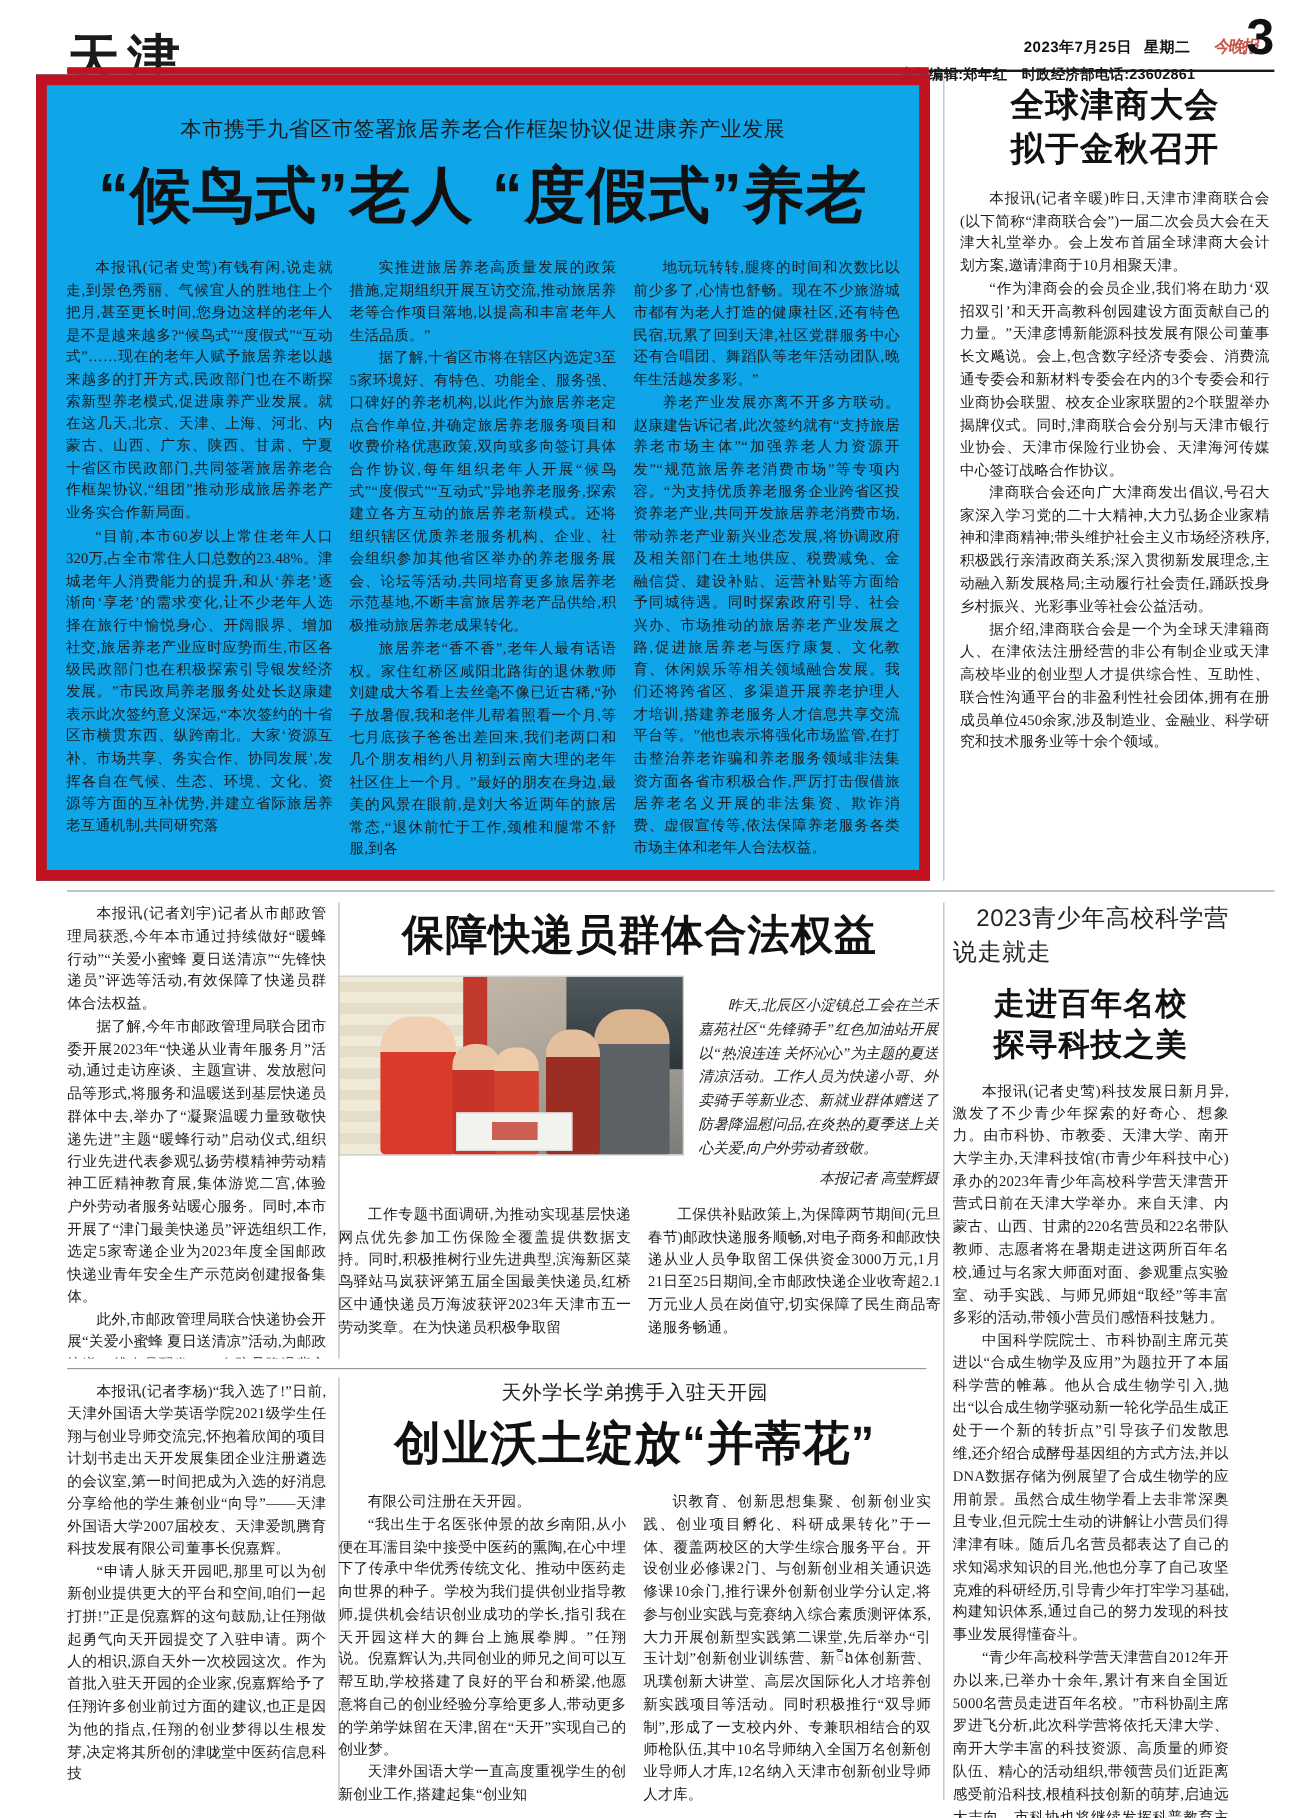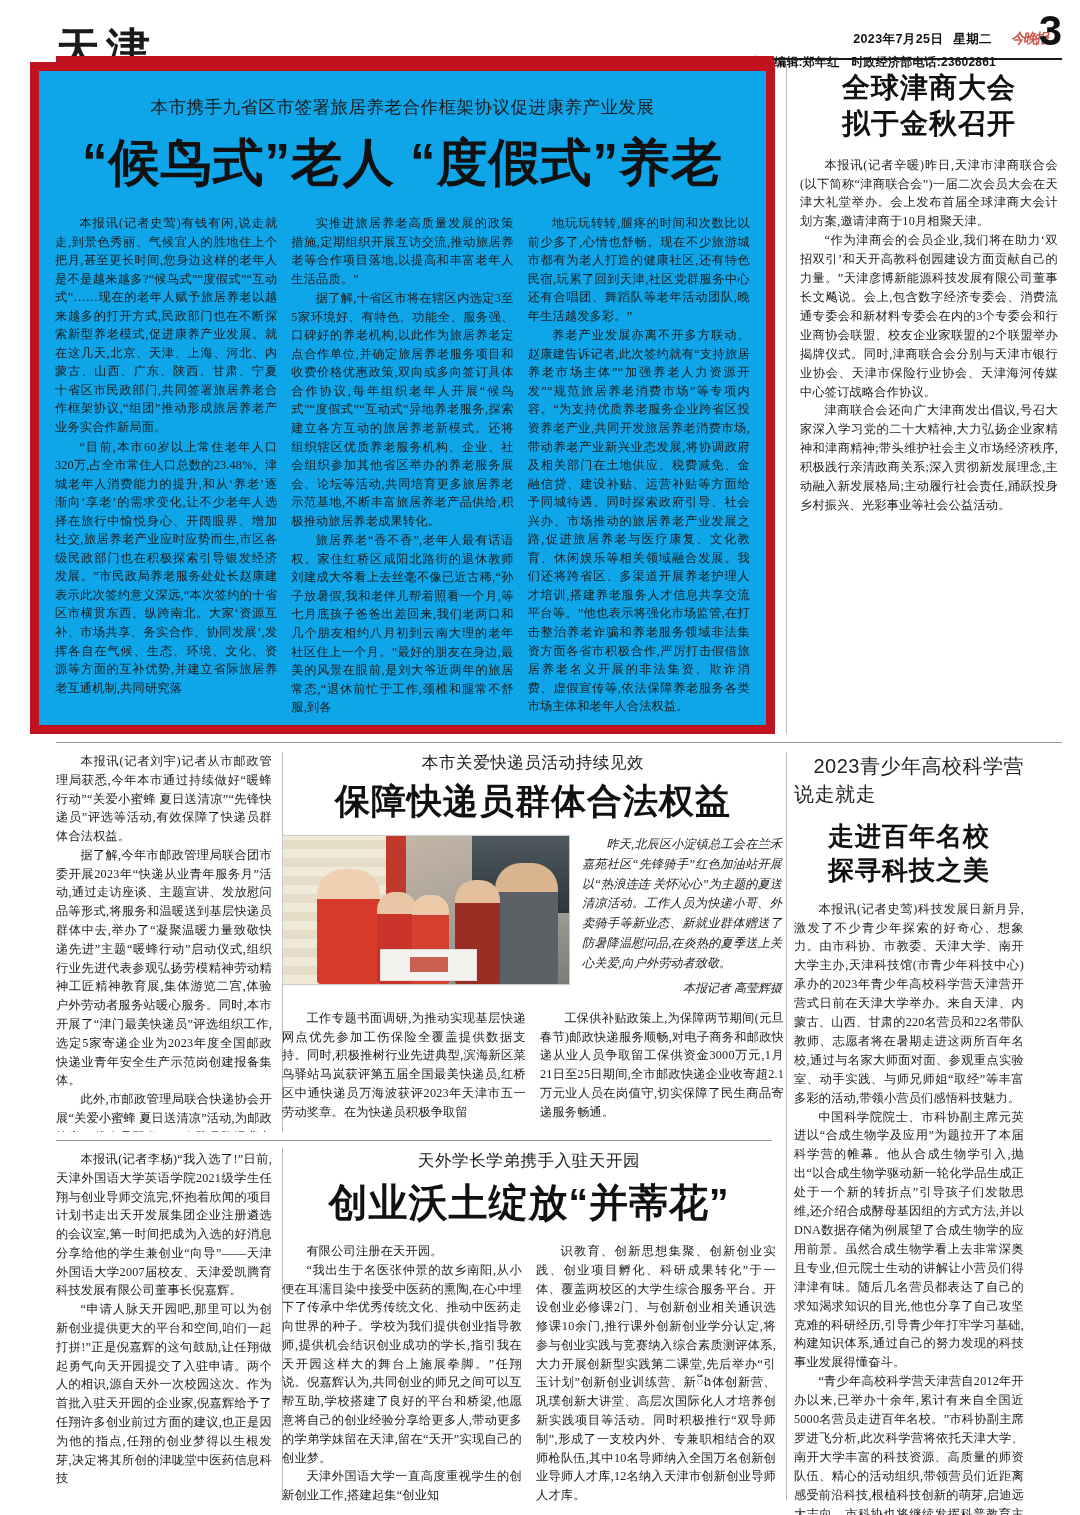--- a/index.html
+++ b/index.html
@@ -234,20 +234,21 @@
   .photo .box:after{
     content:""; position:absolute; left:30%; top:25%;
     width:40%; height:50%; background:#c0392b; opacity:.8;
   }
   .photo-caption {
     width: 200px;
     font-size: 12.2px; line-height: 1.62;
     text-align: justify; color: #1c1c1c;
     font-family: "Liberation Serif", serif;
     font-style: italic;
+    margin-top: 16px;
   }
   .photo-caption p { text-indent: 2em; }
   .photo-credit {
     text-align: right; font-size: 12px; margin-top: 6px;
     font-family: "Liberation Serif", serif; font-style: italic;
   }
   .mc-body {
     display: flex; gap: 14px; margin-top: 10px;
   }
   .mc-body .c {
@@ -378,37 +379,37 @@
 
   <div class="right-col">
     <div class="rc-headline">
       <div>全球津商大会</div>
       <div>拟于金秋召开</div>
     </div>
     <div class="rc-body">
       <p>本报讯(记者辛暖)昨日,天津市津商联合会(以下简称“津商联合会”)一届二次会员大会在天津大礼堂举办。会上发布首届全球津商大会计划方案,邀请津商于10月相聚天津。</p>
       <p>“作为津商会的会员企业,我们将在助力‘双招双引’和天开高教科创园建设方面贡献自己的力量。”天津彦博新能源科技发展有限公司董事长文飚说。会上,包含数字经济专委会、消费流通专委会和新材料专委会在内的3个专委会和行业商协会联盟、校友企业家联盟的2个联盟举办揭牌仪式。同时,津商联合会分别与天津市银行业协会、天津市保险行业协会、天津海河传媒中心签订战略合作协议。</p>
       <p>津商联合会还向广大津商发出倡议,号召大家深入学习党的二十大精神,大力弘扬企业家精神和津商精神;带头维护社会主义市场经济秩序,积极践行亲清政商关系;深入贯彻新发展理念,主动融入新发展格局;主动履行社会责任,踊跃投身乡村振兴、光彩事业等社会公益活动。</p>
+      <p>据介绍,津商联合会是一个为全球天津籍商人、在津依法注册经营的非公有制企业或天津高校毕业的创业型人才提供综合性、互助性、联合性沟通平台的非盈利性社会团体,拥有在册成员单位450余家,涉及制造业、金融业、科学研究和技术服务业等十余个领域。</p>
     </div>
   </div>
 
   <div class="hrule-mid"></div>
   <div class="vrule-e"></div>
   <div class="vrule-d"></div>
 
   <div class="mid">
 
     <div class="mid-left">
       <p>本报讯(记者刘宇)记者从市邮政管理局获悉,今年本市通过持续做好“暖蜂行动”“关爱小蜜蜂 夏日送清凉”“先锋快递员”评选等活动,有效保障了快递员群体合法权益。</p>
       <p>据了解,今年市邮政管理局联合团市委开展2023年“快递从业青年服务月”活动,通过走访座谈、主题宣讲、发放慰问品等形式,将服务和温暖送到基层快递员群体中去,举办了“凝聚温暖力量致敬快递先进”主题“暖蜂行动”启动仪式,组织行业先进代表参观弘扬劳模精神劳动精神工匠精神教育展,集体游览二宫,体验户外劳动者服务站暖心服务。同时,本市开展了“津门最美快递员”评选组织工作,选定5家寄递企业为2023年度全国邮政快递业青年安全生产示范岗创建报备集体。</p>
       <p>此外,市邮政管理局联合快递协会开展“关爱小蜜蜂 夏日送清凉”活动,为邮政快递一线人员配发3500套防暑降温背心及防暑药品、饮料等,并开展基层快递网点优先参加工伤保险</p>
     </div>
 
     <div class="mid-center">
-      <div class="mc-kicker">本市关爱快递员活动持续见效</div>
       <div class="mc-headline">保障快递员群体合法权益</div>
       <div class="photo-row">
         <div class="photo">
           <div class="wall"></div>
           <div class="banner"></div>
           <div class="glass"></div>
           <div class="p5"></div>
           <div class="p1"></div>
           <div class="p2"></div>
           <div class="p3"></div>

